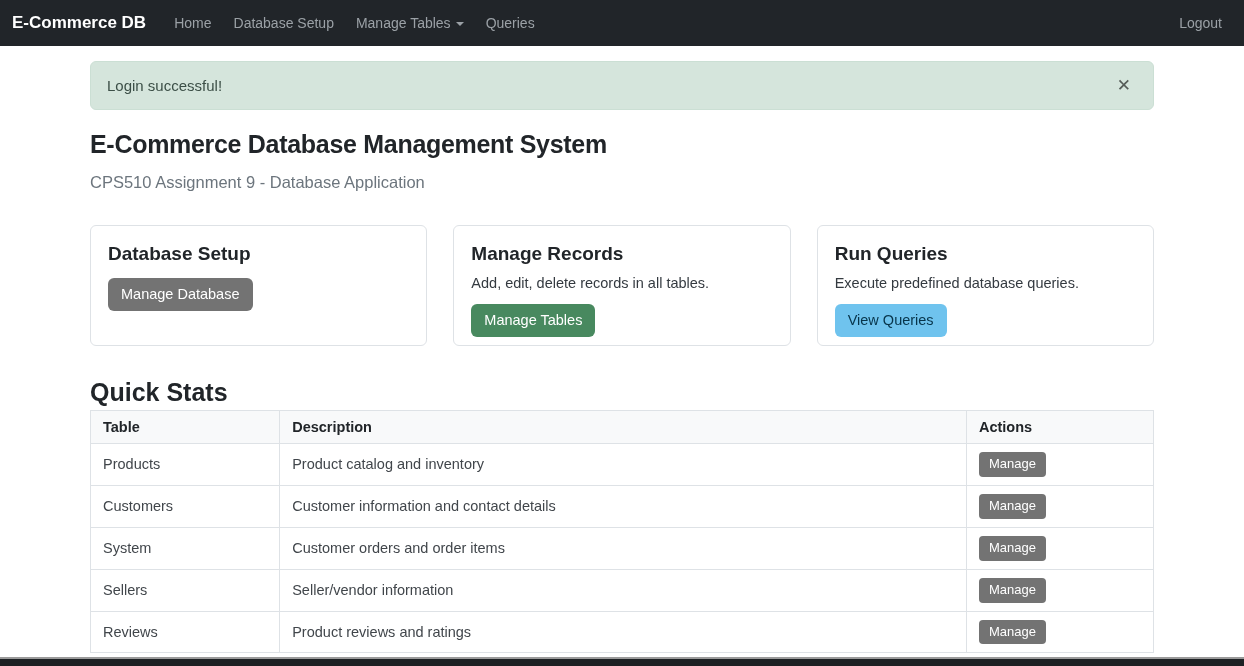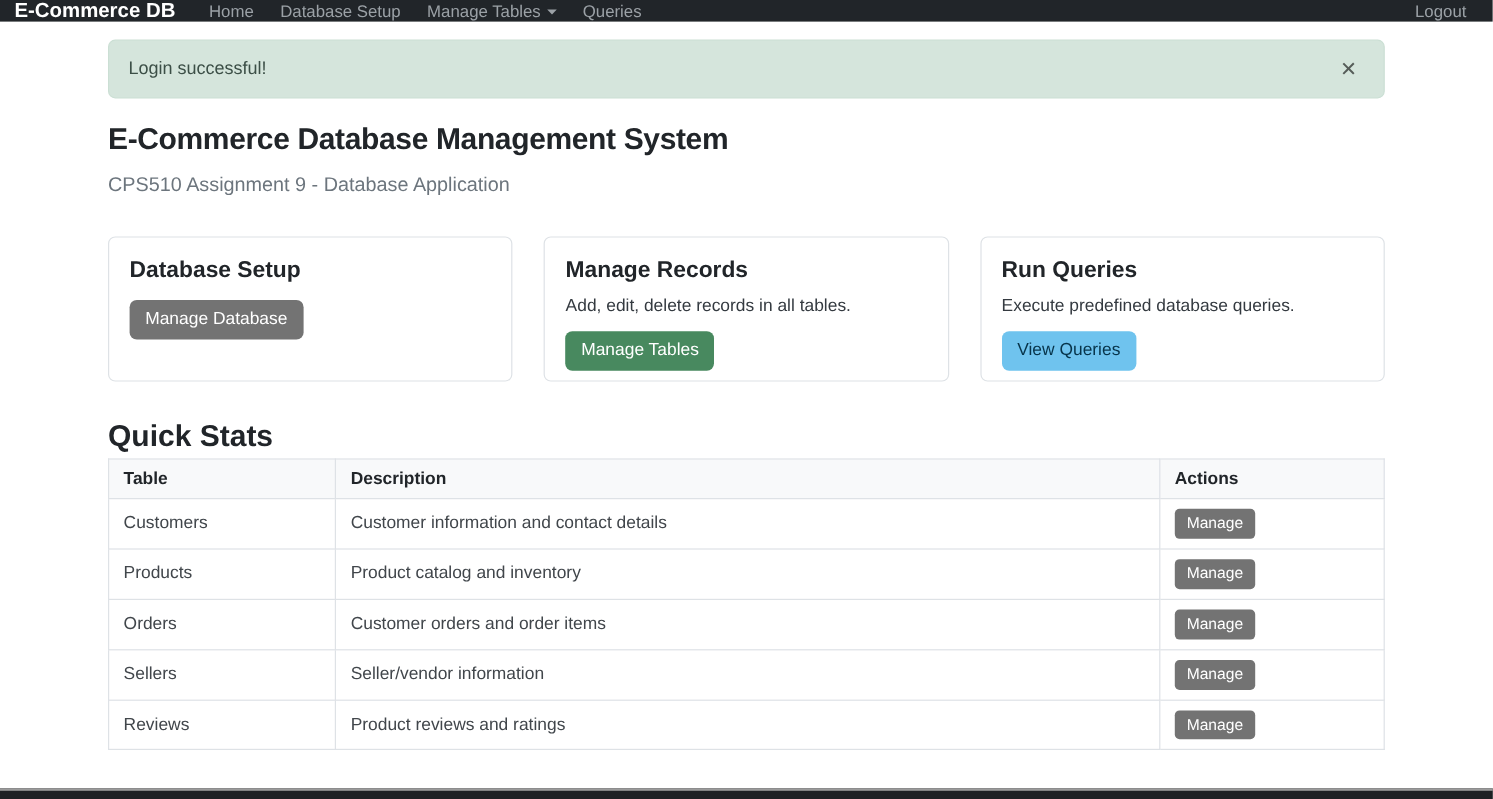--- a/index.html
+++ b/index.html
@@ -1,20 +1,20 @@
 <!DOCTYPE html>
 <html><head>
 <meta charset="utf-8">
 <style>
   * { margin:0; padding:0; box-sizing:border-box; }
   html,body { width:1244px; height:666px; background:#ffffff; overflow:hidden;
     font-family:"Liberation Sans","DejaVu Sans",sans-serif; color:#212529; }
 
   
-  .navbar { height:18px; background:#212529; display:flex; align-items:center;
+  .navbar { height:46px; background:#212529; display:flex; align-items:center;
     padding:0 12px; position:relative; }
   .navbar-brand { color:#ffffff; font-size:17px; font-weight:700; margin-right:18px; cursor:pointer; }
   .nav-links { display:flex; align-items:center; gap:2px; }
   .nav-link { color:#9ba1a6; font-size:14px; padding:6px 10px; cursor:pointer; white-space:nowrap; }
   .caret { display:inline-block; margin-left:5px; vertical-align:2px;
     border-left:4px solid transparent; border-right:4px solid transparent;
     border-top:4px solid #9ba1a6; }
   .nav-right { margin-left:auto;text-align:right; }
 
   
@@ -107,31 +107,31 @@
   <table class="stats">
     <thead>
       <tr>
         <th class="col-table">Table</th>
         <th class="col-desc">Description</th>
         <th class="col-actions">Actions</th>
       </tr>
     </thead>
     <tbody>
       <tr>
+        <td>Products</td>
+        <td>Product catalog and inventory</td>
+        <td><button class="btn btn-primary btn-sm">Manage</button></td>
+      </tr>
+      <tr>
         <td>Customers</td>
         <td>Customer information and contact details</td>
         <td><button class="btn btn-primary btn-sm">Manage</button></td>
       </tr>
       <tr>
-        <td>Products</td>
-        <td>Product catalog and inventory</td>
-        <td><button class="btn btn-primary btn-sm">Manage</button></td>
-      </tr>
-      <tr>
-        <td>Orders</td>
+        <td>System</td>
         <td>Customer orders and order items</td>
         <td><button class="btn btn-primary btn-sm">Manage</button></td>
       </tr>
       <tr>
         <td>Sellers</td>
         <td>Seller/vendor information</td>
         <td><button class="btn btn-primary btn-sm">Manage</button></td>
       </tr>
       <tr>
         <td>Reviews</td>

